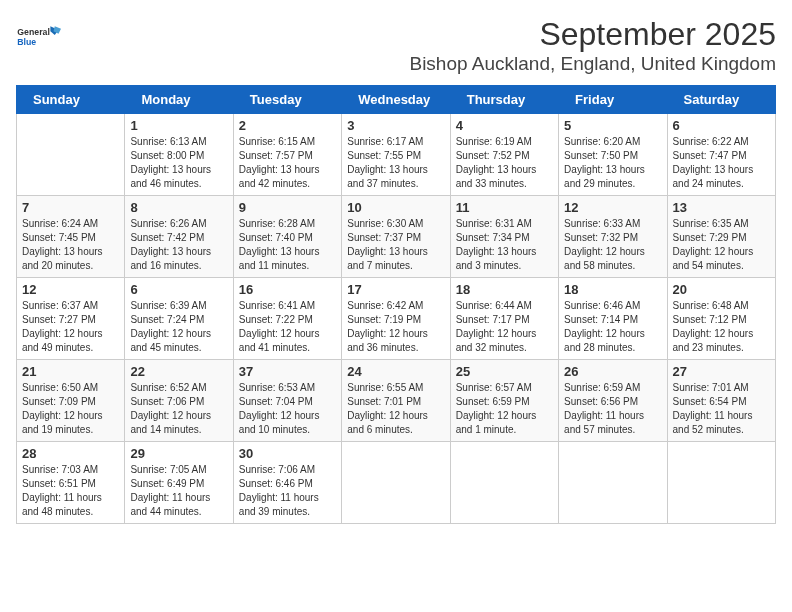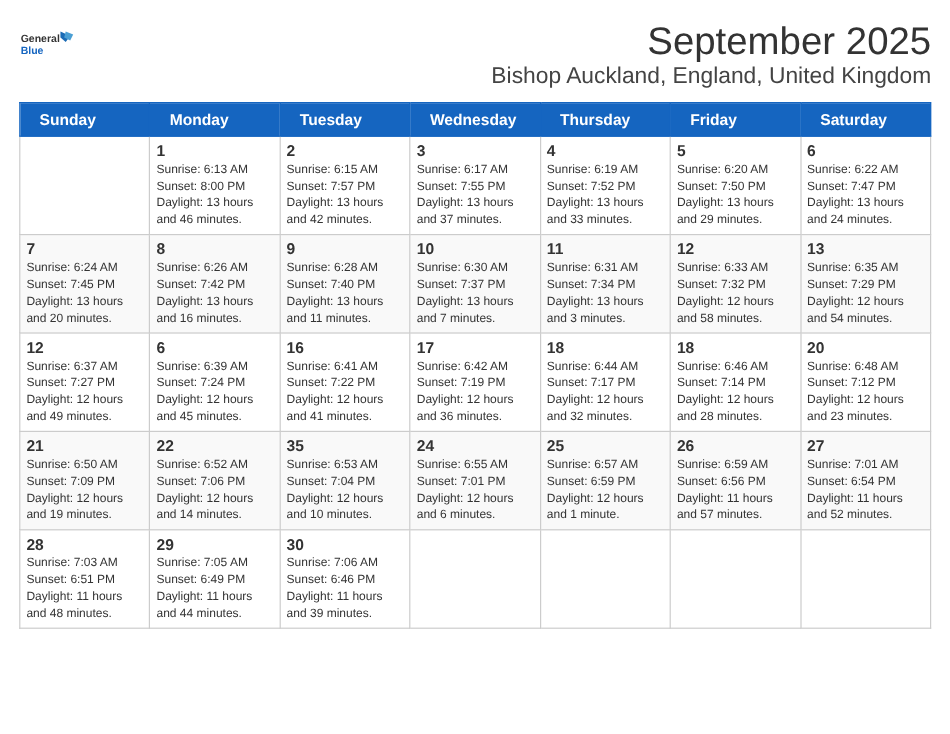--- a/index.html
+++ b/index.html
@@ -289,21 +289,21 @@
       </td>
         <td>
         <span class="day-number">22</span>
         <div class="day-info">
           Sunrise: 6:52 AM<br>
           Sunset: 7:06 PM<br>
           Daylight: 12 hours and 14 minutes.
         </div>
       </td>
         <td>
-        <span class="day-number">35</span>
+        <span class="day-number">37</span>
         <div class="day-info">
           Sunrise: 6:53 AM<br>
           Sunset: 7:04 PM<br>
           Daylight: 12 hours and 10 minutes.
         </div>
       </td>
         <td>
         <span class="day-number">24</span>
         <div class="day-info">
           Sunrise: 6:55 AM<br>

